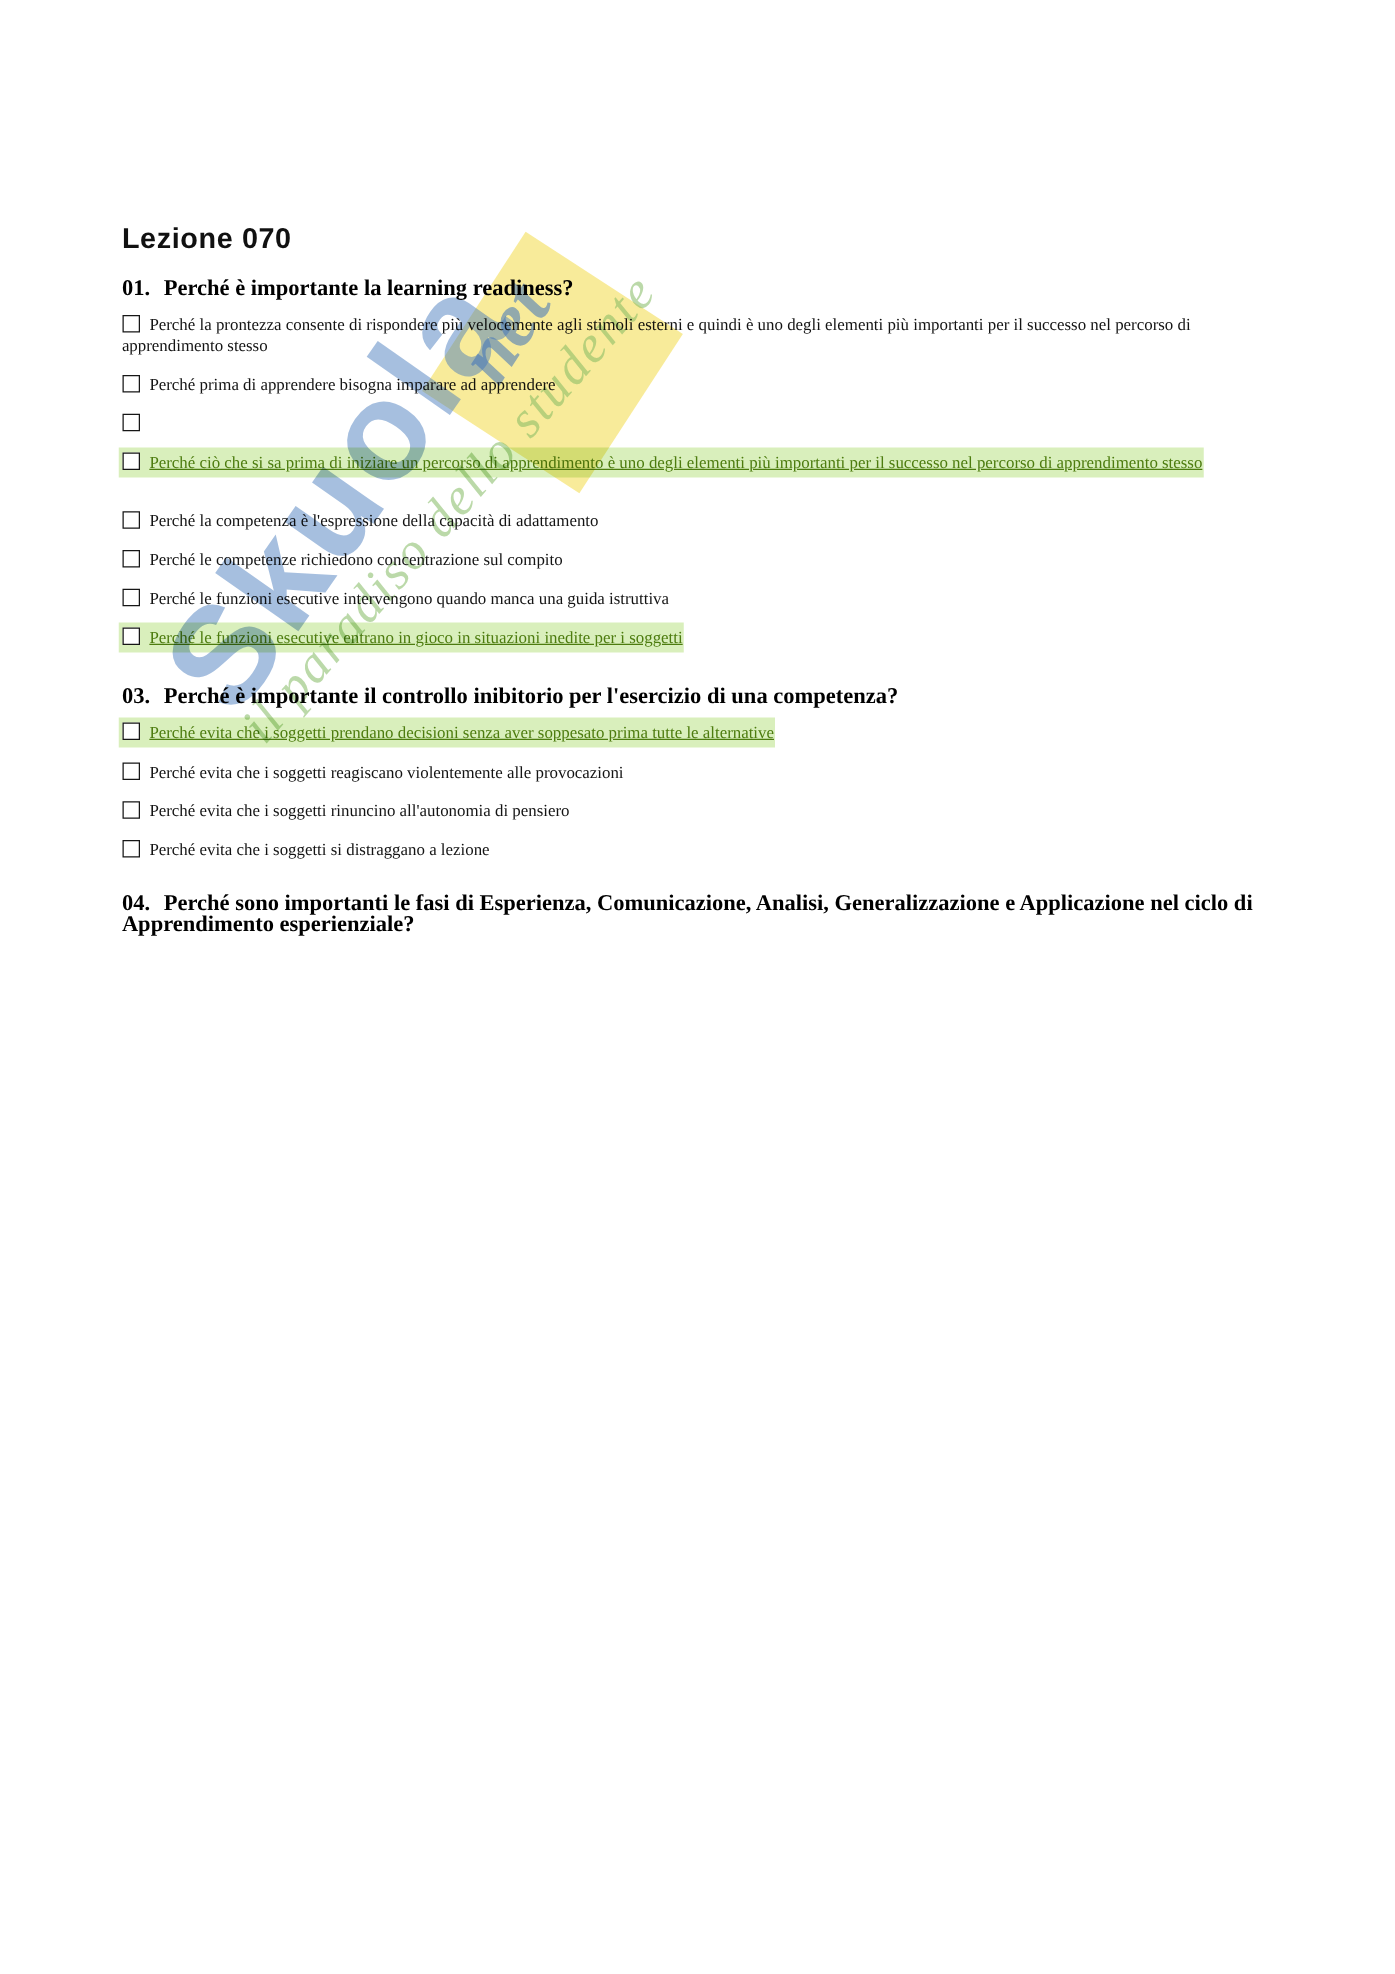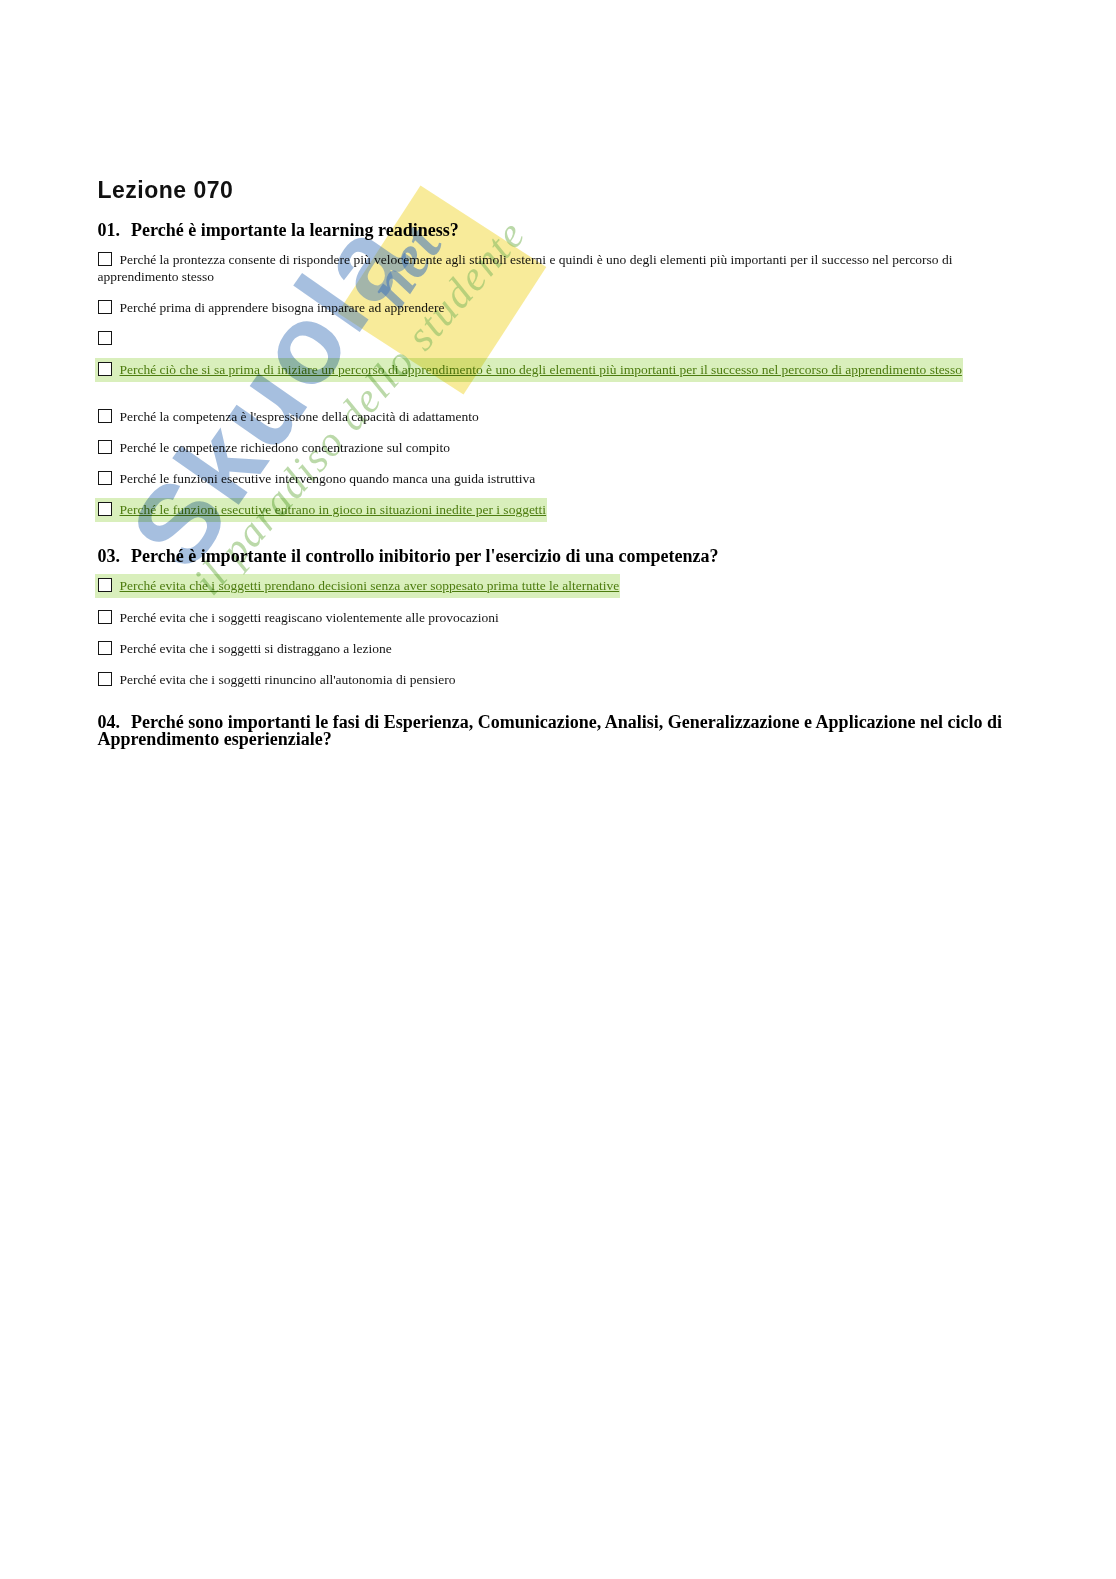--- a/index.html
+++ b/index.html
@@ -155,22 +155,22 @@
         </div>
     </div>
 
     <div class="question">
       <div class="q-heading"><span class="q-num">03.</span><span class="q-text">Perché è importante il controllo inibitorio per l'esercizio di una competenza?</span></div>
       <div class="option correct">
           <span class="checkbox"></span>
           <span class="option-text">Perché evita che i soggetti prendano decisioni senza aver soppesato prima tutte le alternative</span>
         </div>
       <div class="option"><span class="checkbox"></span><span class="option-text">Perché evita che i soggetti reagiscano violentemente alle provocazioni</span></div>
+      <div class="option"><span class="checkbox"></span><span class="option-text">Perché evita che i soggetti rinuncino all'autonomia di pensiero</span></div>
       <div class="option"><span class="checkbox"></span><span class="option-text">Perché evita che i soggetti si distraggano a lezione</span></div>
-      <div class="option"><span class="checkbox"></span><span class="option-text">Perché evita che i soggetti rinuncino all'autonomia di pensiero</span></div>
     </div>
 
     <div class="question">
       <div class="q-heading"><span class="q-num">04.</span><span class="q-text">Perché sono importanti le fasi di Esperienza, Comunicazione, Analisi, Generalizzazione e Applicazione nel ciclo di Apprendimento esperienziale?</span></div>
     </div>
 
   </div>
 
   <div class="watermark">
     <div class="wm-net-box"></div>

